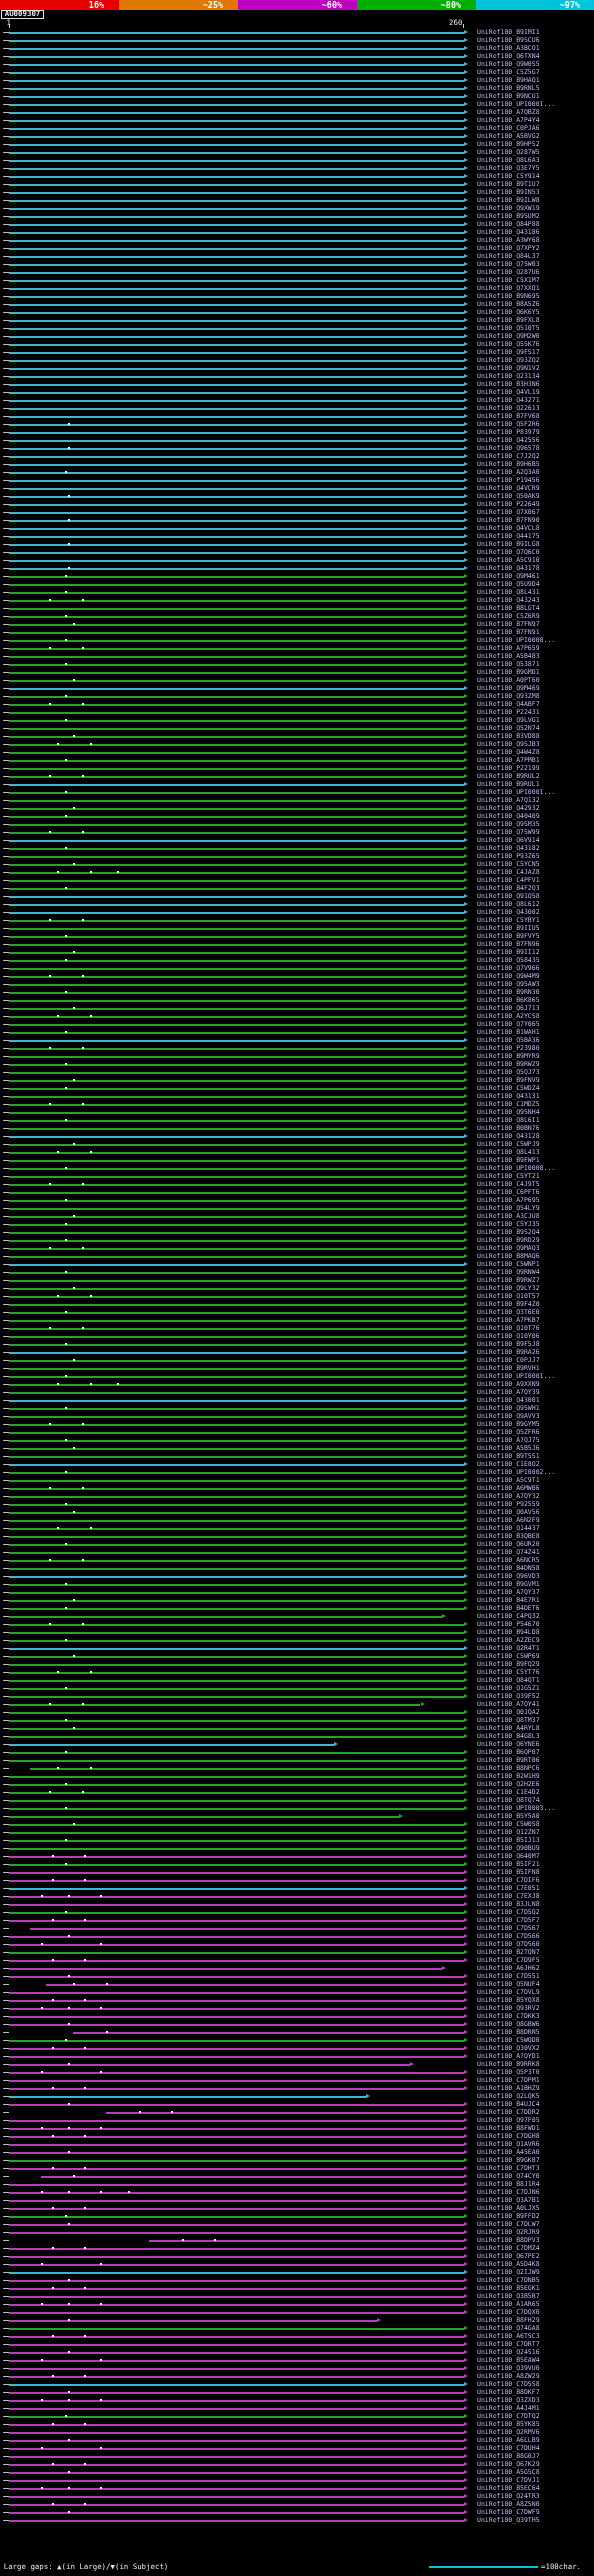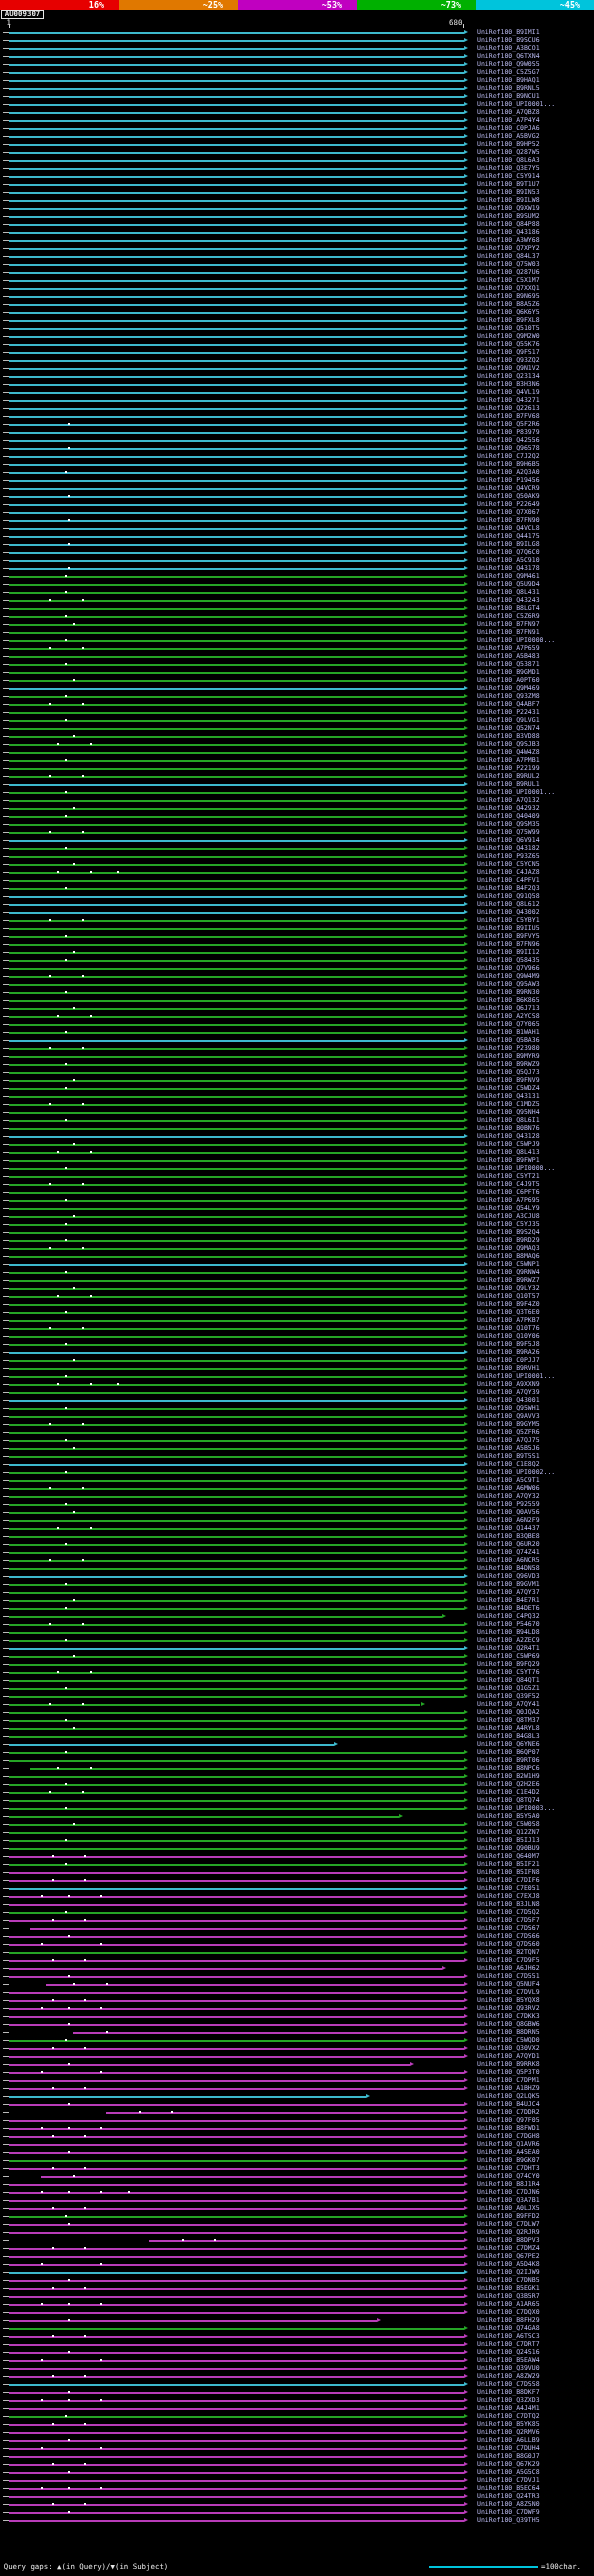--- a/index.html
+++ b/index.html
@@ -34,37 +34,37 @@
 <body>
 
 <div id="scalebar">
     <div class="scaleseg" style="background: rgb(230, 0, 0);">
       <span class="slbl">16%</span>
     </div>
     <div class="scaleseg" style="background: rgb(224, 120, 0);">
       <span class="slbl">~25%</span>
     </div>
     <div class="scaleseg" style="background: rgb(192, 0, 192);">
-      <span class="slbl">~53%</span>
+      <span class="slbl">~60%</span>
     </div>
     <div class="scaleseg" style="background: rgb(0, 176, 0);">
-      <span class="slbl">~73%</span>
+      <span class="slbl">~80%</span>
     </div>
     <div class="scaleseg" style="background: rgb(0, 196, 220);">
-      <span class="slbl">~45%</span>
+      <span class="slbl">~97%</span>
     </div>
   </div>
 
 <div id="queryrow">
   <span id="querybox">AU009307</span>
 </div>
 
 <div id="ruler">
   <span id="rulerstart">1</span>
-  <span id="rulerend">680</span>
+  <span id="rulerend">260</span>
   <span class="tickmark" style="left:9.3px"></span>
   <span class="tickmark" style="left:463px"></span>
 </div>
 
 <div id="rows">
     <div class="row">
       <span class="qtick"></span>
       <span class="bar" style="left: 9.3px; width: 455px; background: rgb(61, 185, 205);"></span>
       <span class="endarrow" style="left: 464px; border-left: 4.6px solid rgb(61, 185, 205);"></span>
       <span class="hitlabel">UniRef100_B9IMI1</span>
@@ -2146,17 +2146,17 @@
     </div>
     <div class="row">
       <span class="qtick"></span>
       <span class="bar" style="left: 9.3px; width: 455px; background: rgb(185, 60, 185);"></span>
       <span class="endarrow" style="left: 464px; border-left: 4.6px solid rgb(185, 60, 185);"></span>
       <span class="hitlabel">UniRef100_Q39TH5</span>
     </div>
   </div>
 
 <div id="footer">
-  <span id="gapslegend">Query gaps: ▲(in Query)/▼(in Subject)</span>
+  <span id="gapslegend">Large gaps: ▲(in Large)/▼(in Subject)</span>
   <span id="scalesample"></span>
   <span id="scalesampletext">=100char.</span>
 </div>
 
 
 </body></html>

